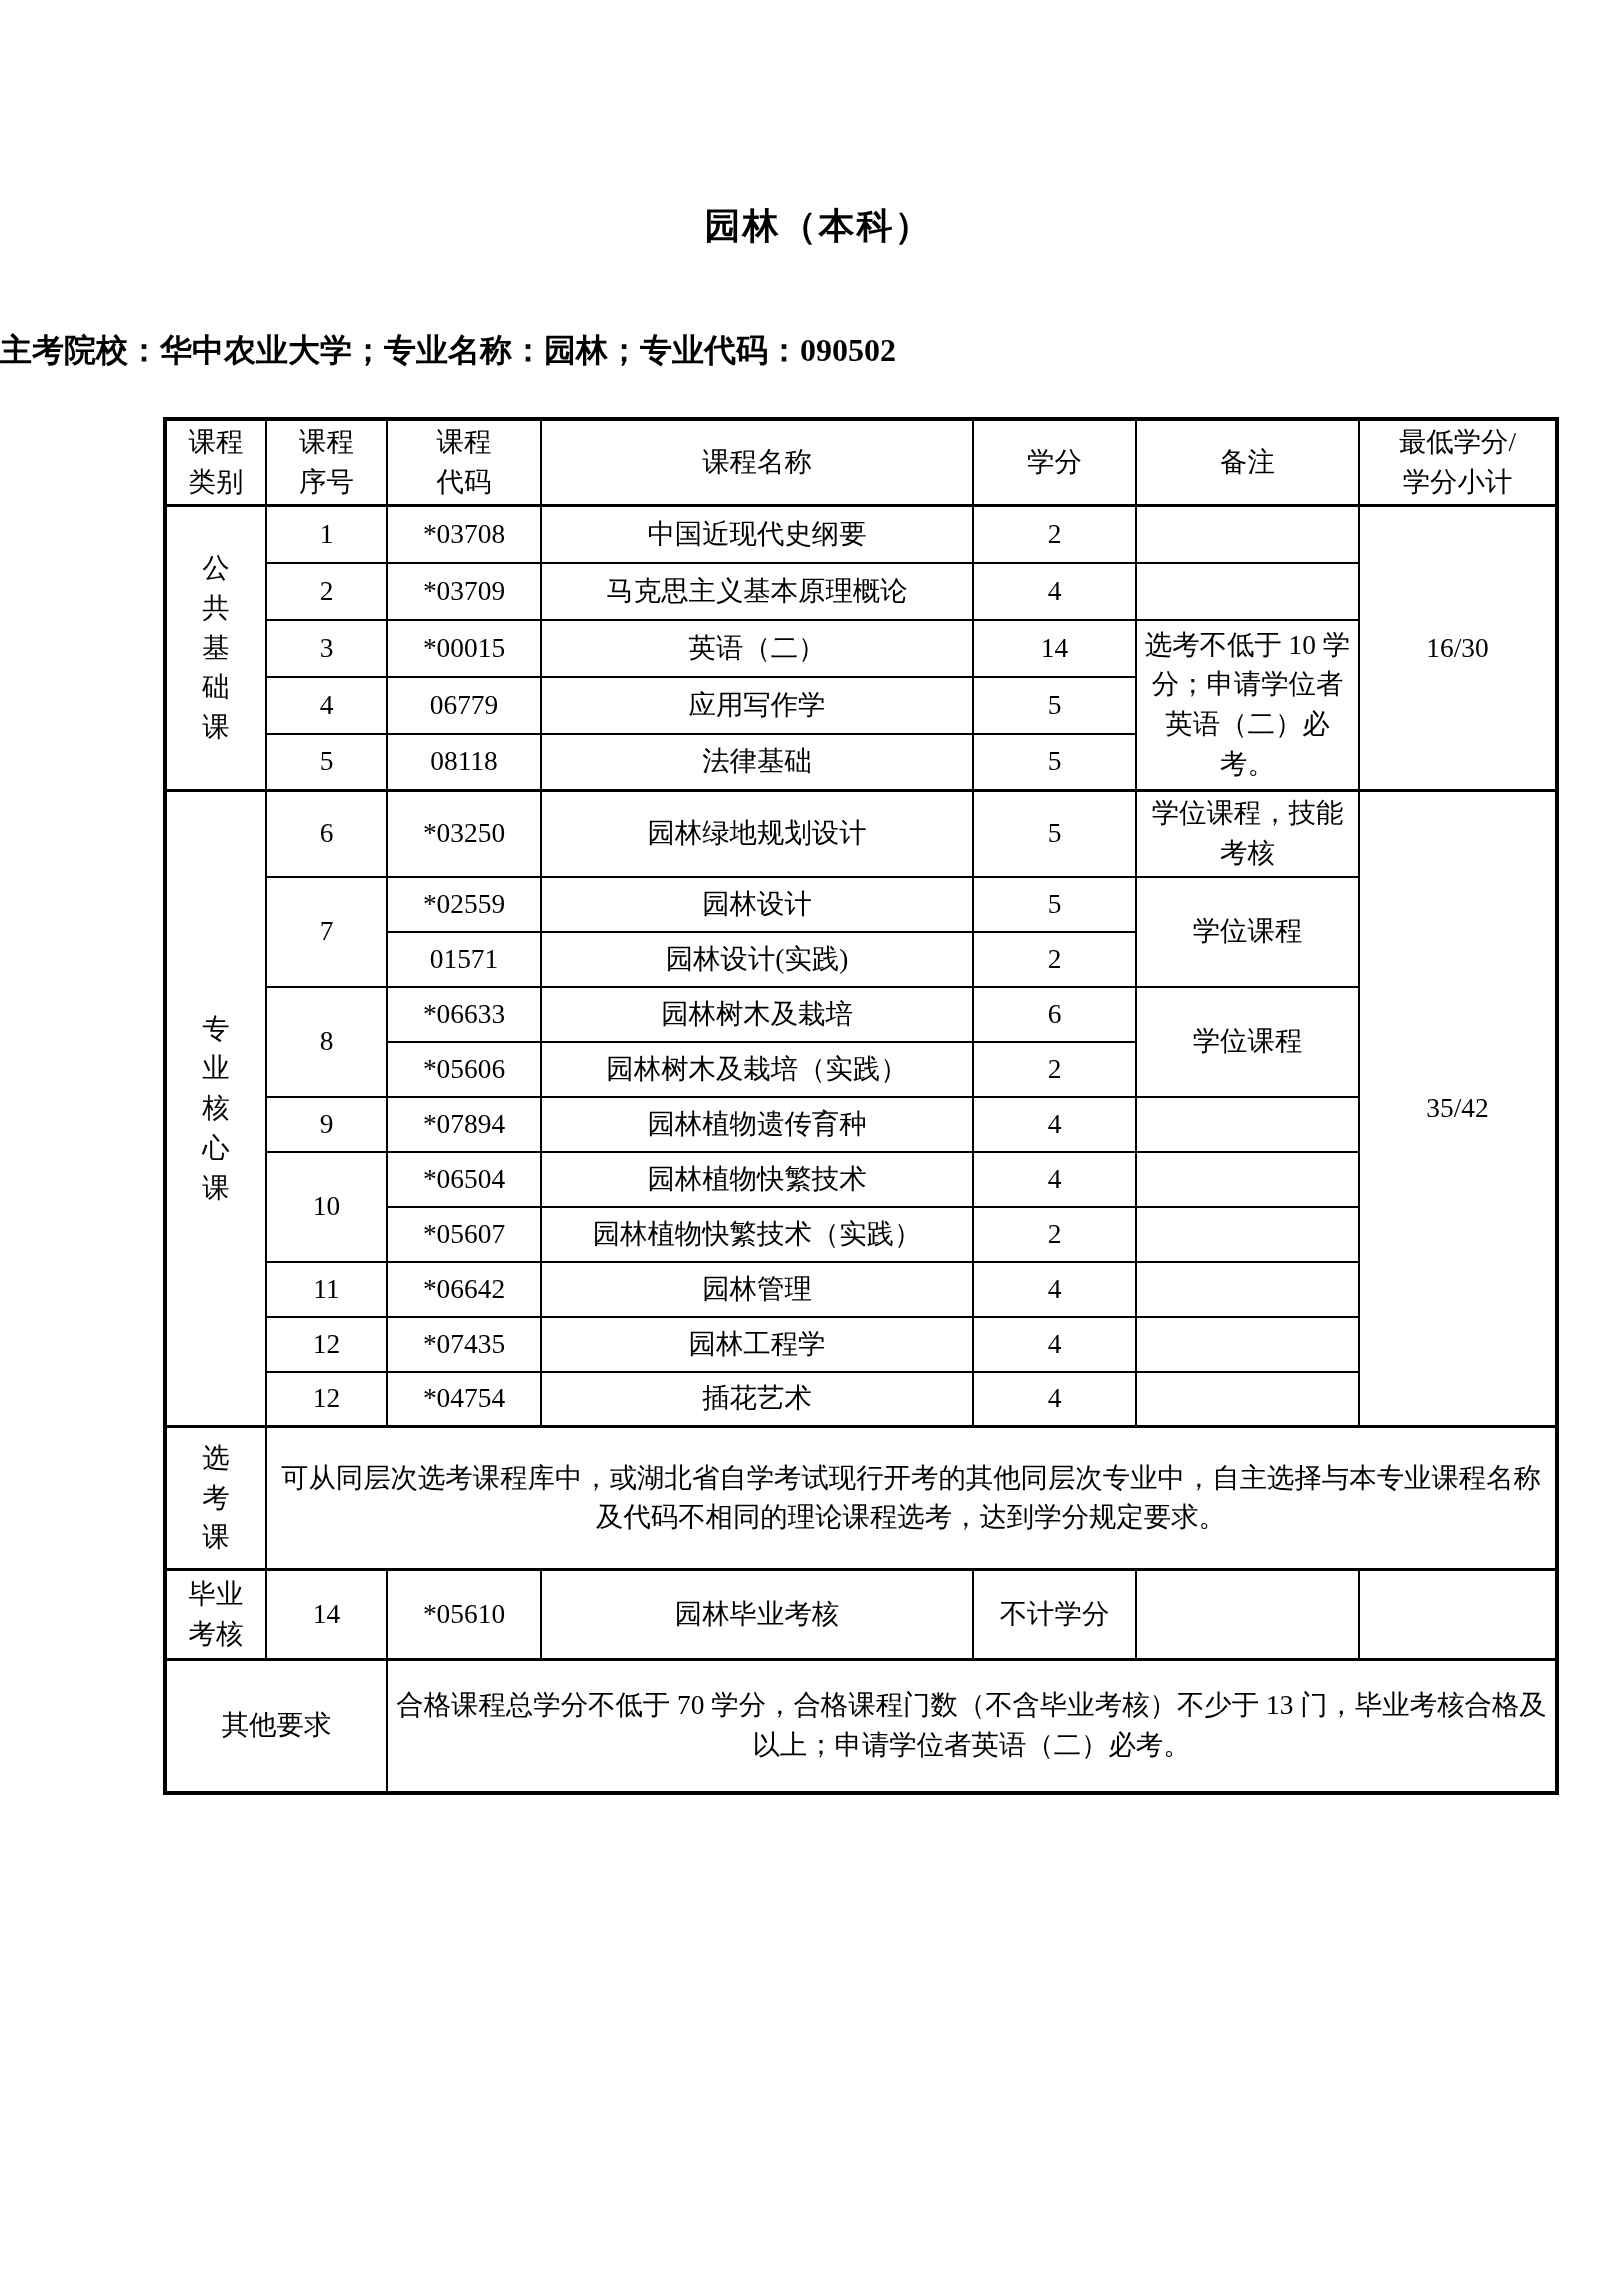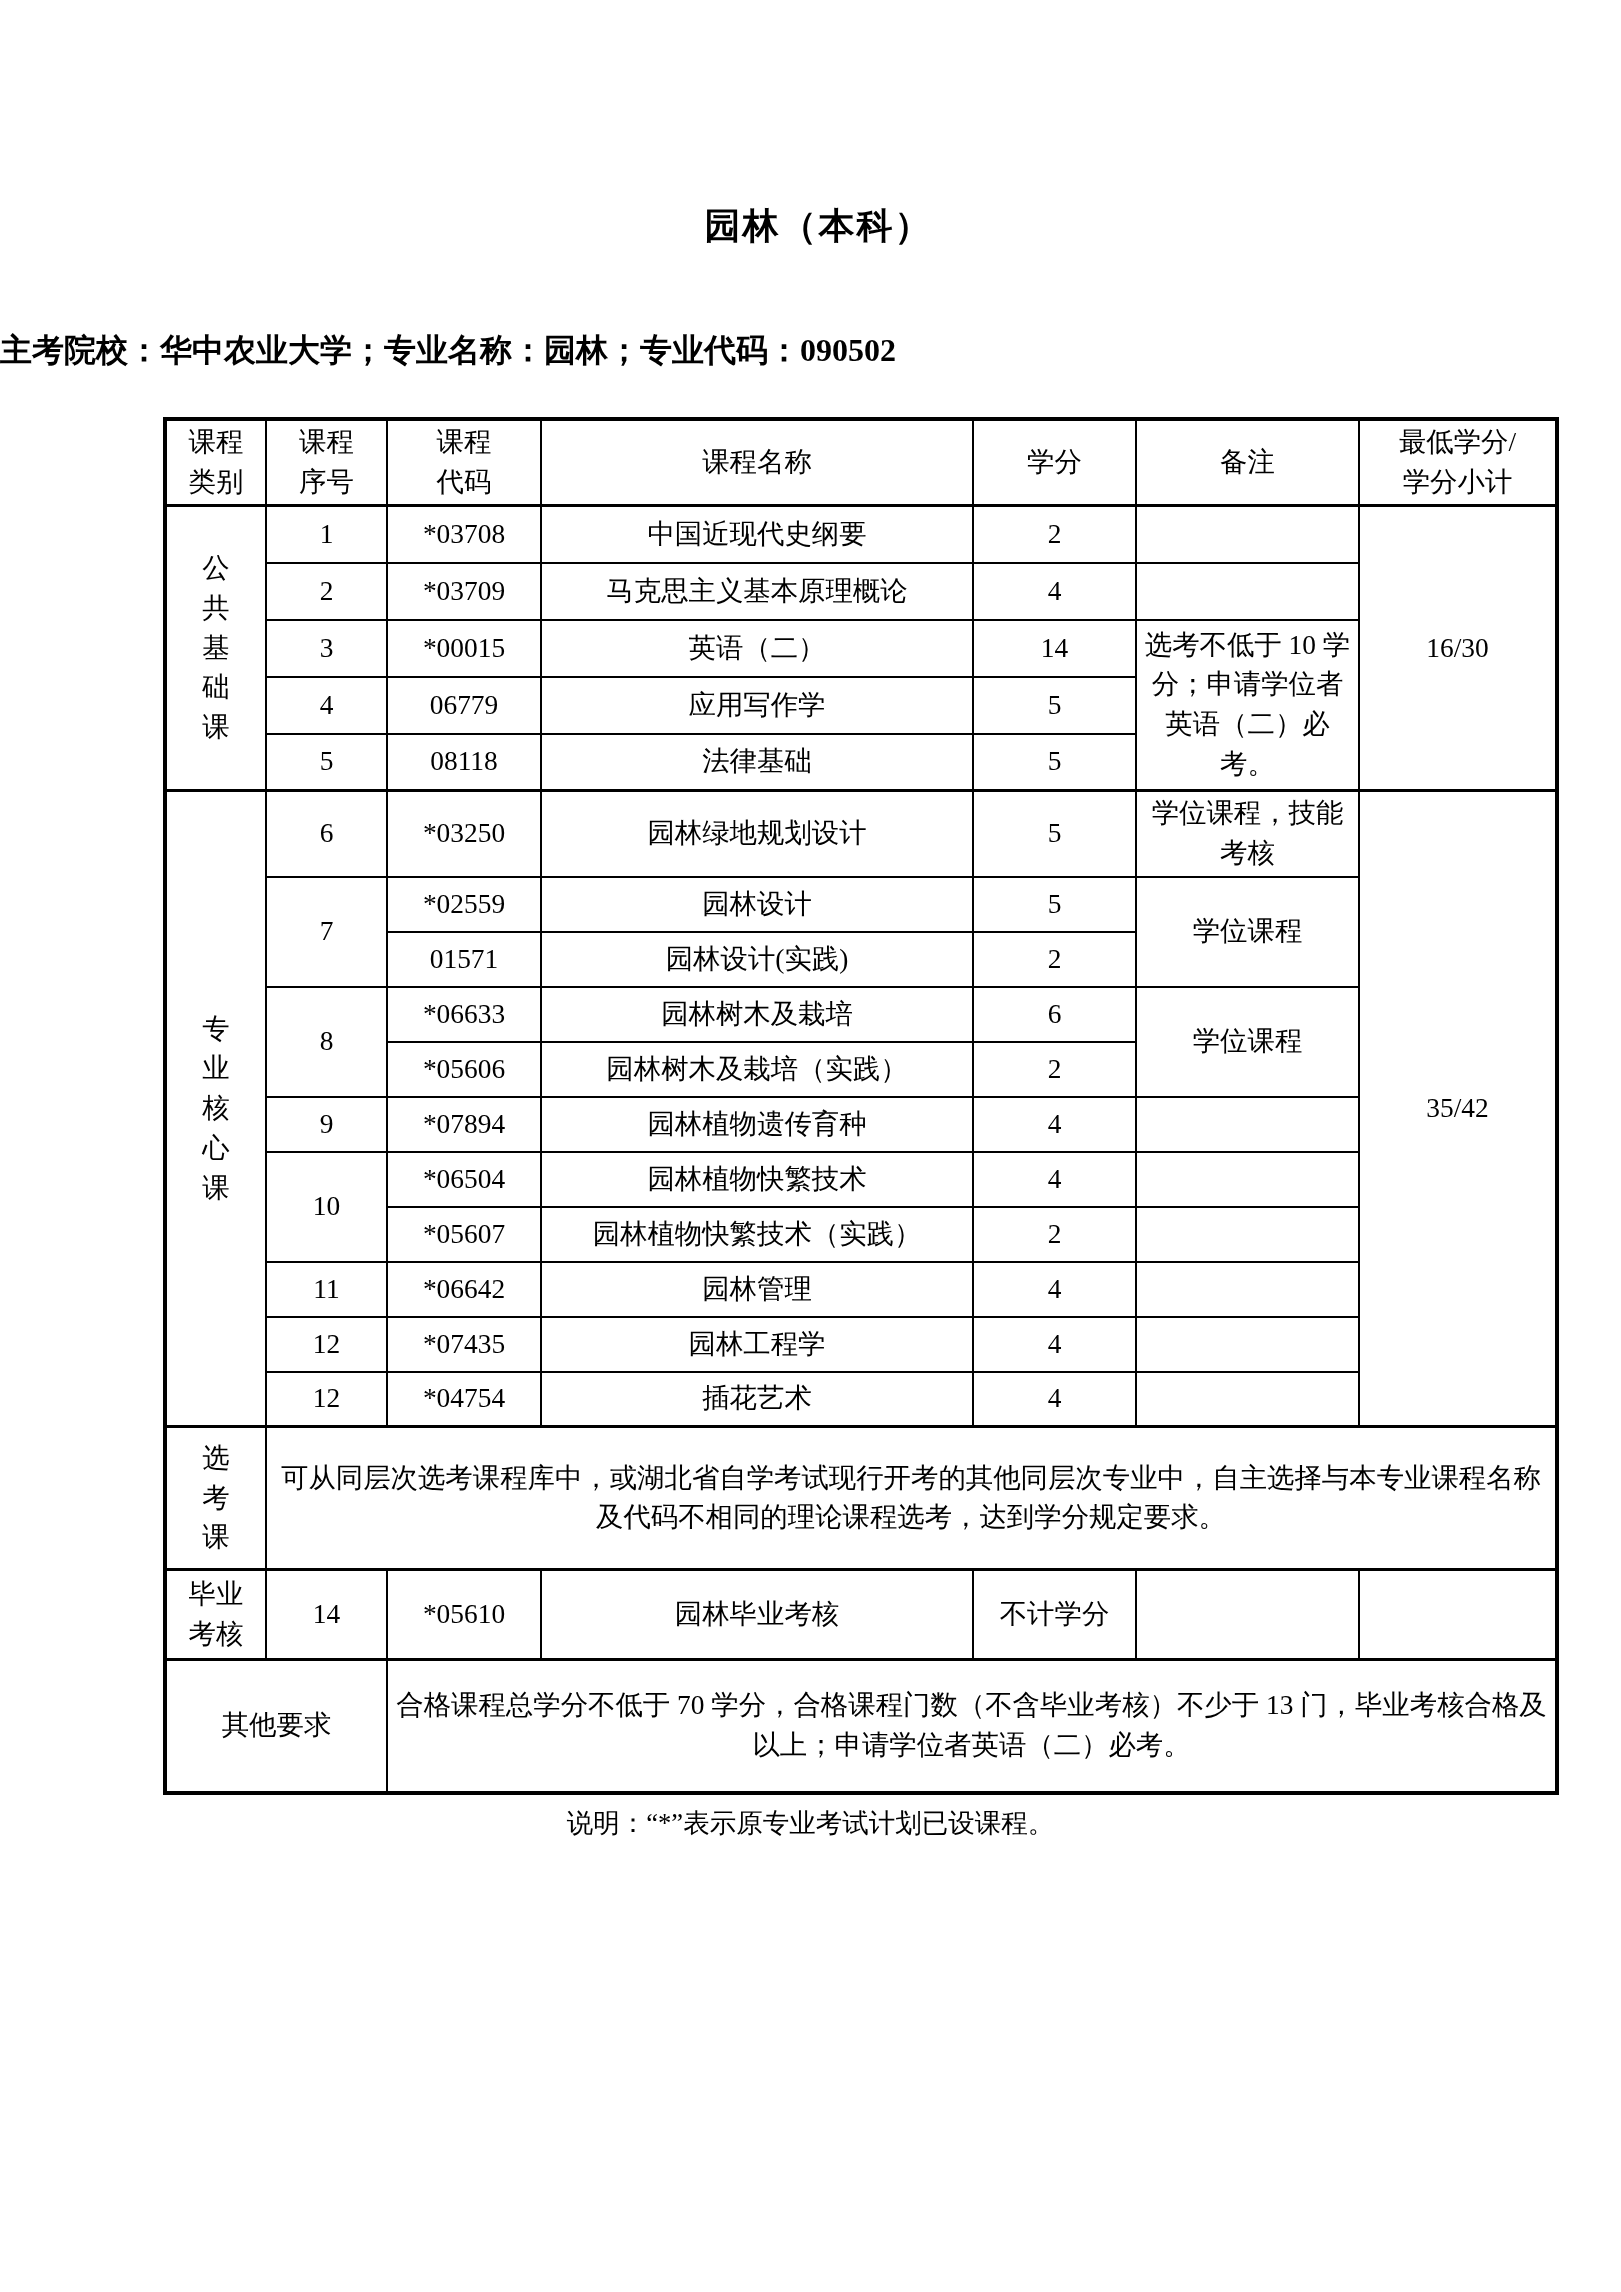--- a/index.html
+++ b/index.html
@@ -269,16 +269,15 @@
         <td></td>
       </tr>
 
       <tr class="h-other sec">
         <td colspan="2">其他要求</td>
         <td class="long-text" colspan="5">合格课程总学分不低于 70 学分，合格课程门数（不含毕业考核）不少于 13 门，毕业考核合格及以上；申请学位者英语（二）必考。</td>
       </tr>
     </tbody>
   </table>
 
-  <div class="doc-footnote">说明：“*”表示原专业考试计划已设课程。</div>
 
 </div>
 
 
 </body></html>

